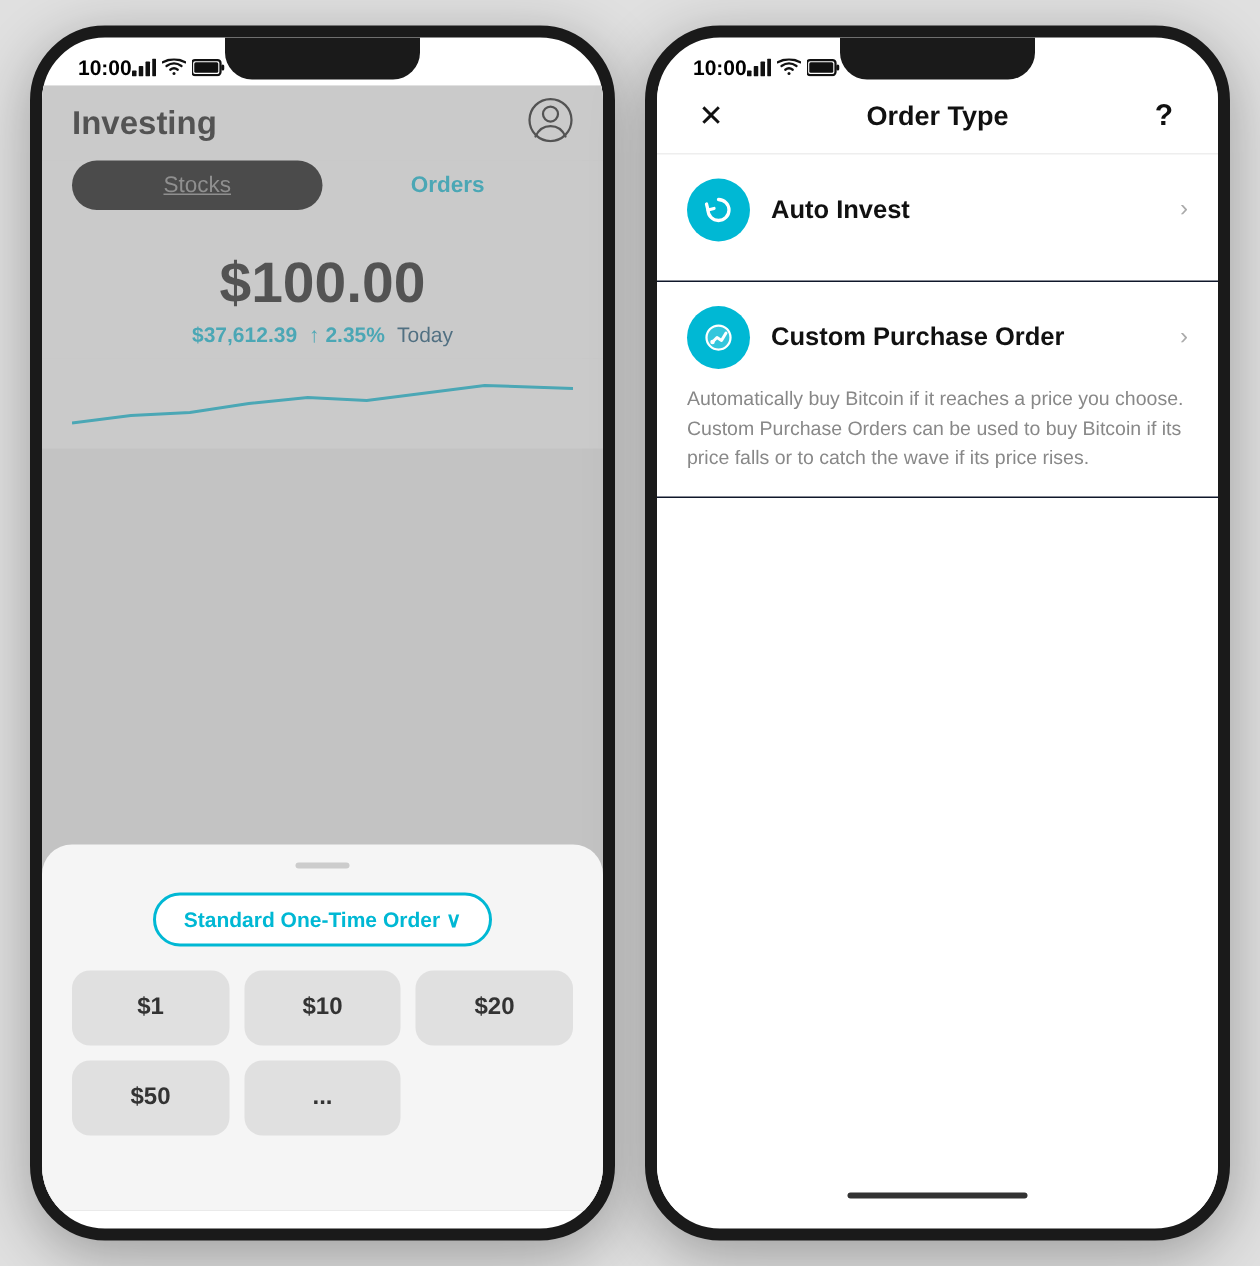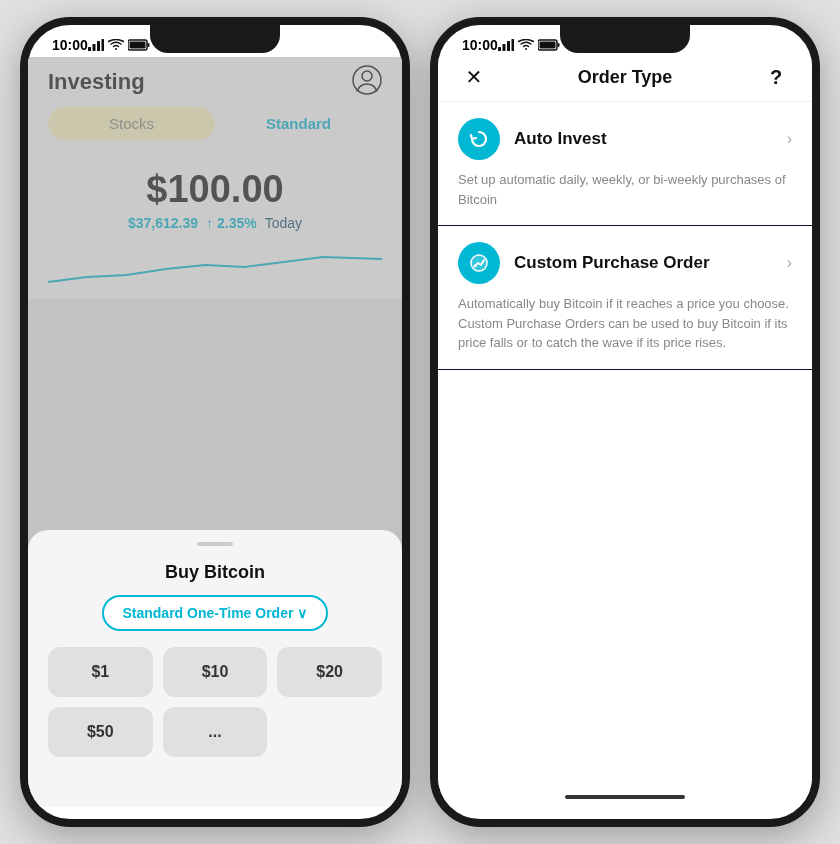--- a/index.html
+++ b/index.html
@@ -80,21 +80,21 @@
     }
     .tab-btn {
       flex: 1;
       padding: 8px 0;
       border-radius: 20px;
       border: none;
       font-size: 15px;
       font-weight: 500;
       cursor: pointer;
     }
-    .tab-inactive { background: #fef9c3; color: #888; }
+    .tab-inactive { background: #000000; color: #888; text-decoration: underline; }
     .tab-active { background: transparent; color: #00b8d4; font-weight: 600; }
 
     .price-section {
       text-align: center;
       padding: 16px 20px 8px;
       background: #fff;
     }
     .big-price { font-size: 38px; font-weight: 700; color: #111; }
     .price-meta { display: flex; justify-content: center; align-items: center; gap: 8px; margin-top: 4px; }
     .btc-price { color: #00b8d4; font-size: 14px; font-weight: 600; }
@@ -314,21 +314,21 @@
       <span class="investing-title">Investing</span>
       <svg width="30" height="30" viewBox="0 0 30 30">
         <circle cx="15" cy="15" r="14" stroke="#111" stroke-width="1.5" fill="none"></circle>
         <circle cx="15" cy="11" r="5" stroke="#111" stroke-width="1.5" fill="none"></circle>
         <path d="M5 26 Q8 19 15 19 Q22 19 25 26" stroke="#111" stroke-width="1.5" fill="none" stroke-linecap="round"></path>
       </svg>
     </div>
 
     <div class="tabs-row">
       <button class="tab-btn tab-inactive">Stocks</button>
-      <button class="tab-btn tab-active">Standard</button>
+      <button class="tab-btn tab-active">Orders</button>
     </div>
 
     <div class="price-section">
       <div class="big-price">$100.00</div>
       <div class="price-meta">
         <span class="btc-price">$37,612.39</span>
         <span class="change-pct">↑ 2.35%</span>
         <span class="period">Today</span>
       </div>
     </div>
@@ -336,21 +336,20 @@
     <div class="chart-placeholder">
       <svg class="chart-line" viewBox="0 0 340 40" preserveAspectRatio="none">
         <polyline points="0,35 40,30 80,28 120,22 160,18 200,20 240,15 280,10 340,12" fill="none" stroke="#00b8d4" stroke-width="2"></polyline>
       </svg>
     </div>
 
     <div class="dimmed-overlay"></div>
 
     <div class="bottom-sheet">
       <div class="sheet-handle"></div>
-      <div class="sheet-title">Buy Bitcoin</div>
       <button class="order-type-btn">Standard One-Time Order ∨</button>
       <div class="preset-grid">
         <button class="preset-btn">$1</button>
         <button class="preset-btn">$10</button>
         <button class="preset-btn">$20</button>
         <button class="preset-btn">$50</button>
         <button class="preset-btn">...</button>
       </div>
     </div>
 
@@ -398,21 +397,20 @@
           <div class="option-icon">
             <svg width="22" height="22" viewBox="0 0 22 22">
               <path d="M11 4 A7 7 0 1 1 4 11" stroke="#fff" stroke-width="2.2" fill="none" stroke-linecap="round"></path>
               <polyline points="3,7 4,11 8,10" stroke="#fff" stroke-width="2.2" fill="none" stroke-linecap="round" stroke-linejoin="round"></polyline>
             </svg>
           </div>
           <span class="option-title">Auto Invest</span>
         </div>
         <span class="option-chevron">›</span>
       </div>
-      <p class="option-desc">Set up automatic daily, weekly, or bi-weekly purchases of Bitcoin</p>
     </div>
 
     <div class="order-option">
       <div class="option-row">
         <div class="option-left">
           <div class="option-icon">
             <svg width="22" height="22" viewBox="0 0 22 22">
               <circle cx="11" cy="11" r="8" stroke="#fff" stroke-width="1.5" fill="rgba(255,255,255,0.2)"></circle>
               <polyline points="7,14 10,11 13,13 16,8" stroke="#fff" stroke-width="2" fill="none" stroke-linecap="round" stroke-linejoin="round"></polyline>
               <circle cx="7" cy="14" r="1.5" fill="#fff"></circle>

